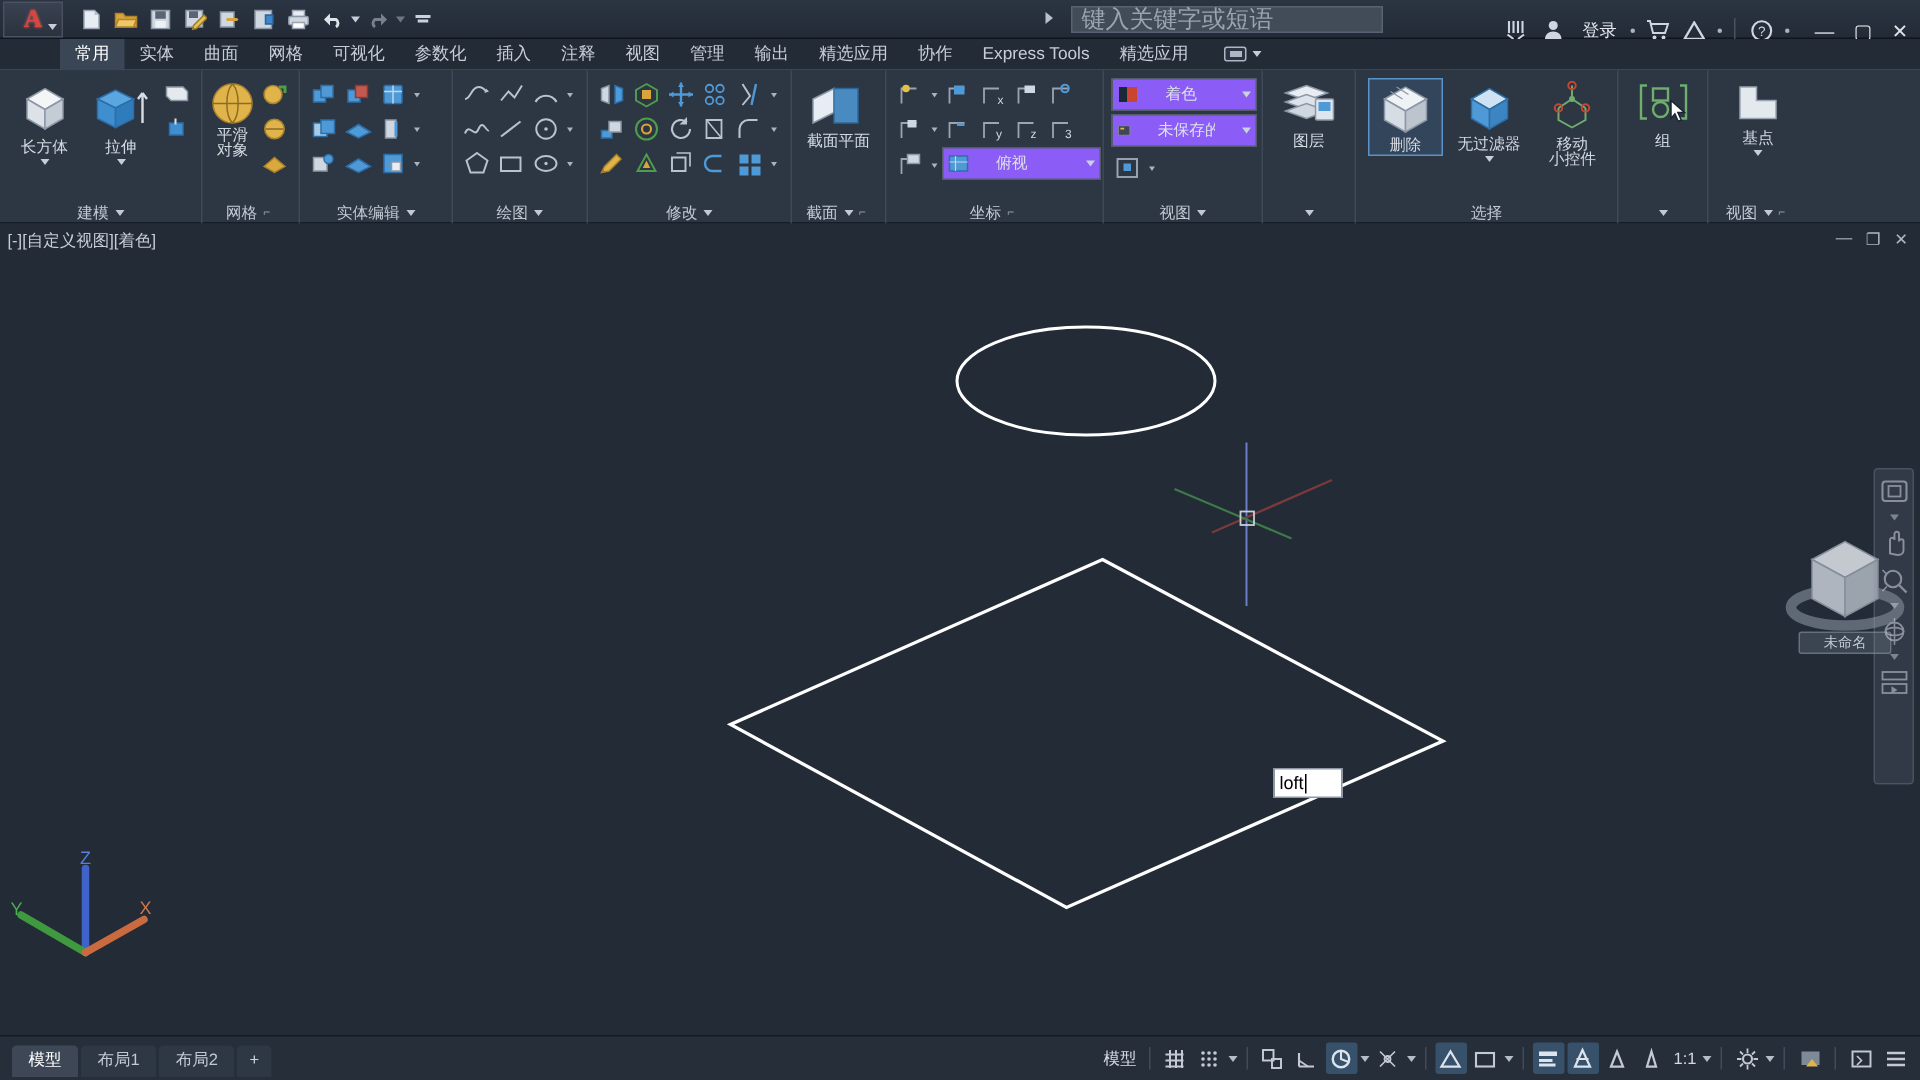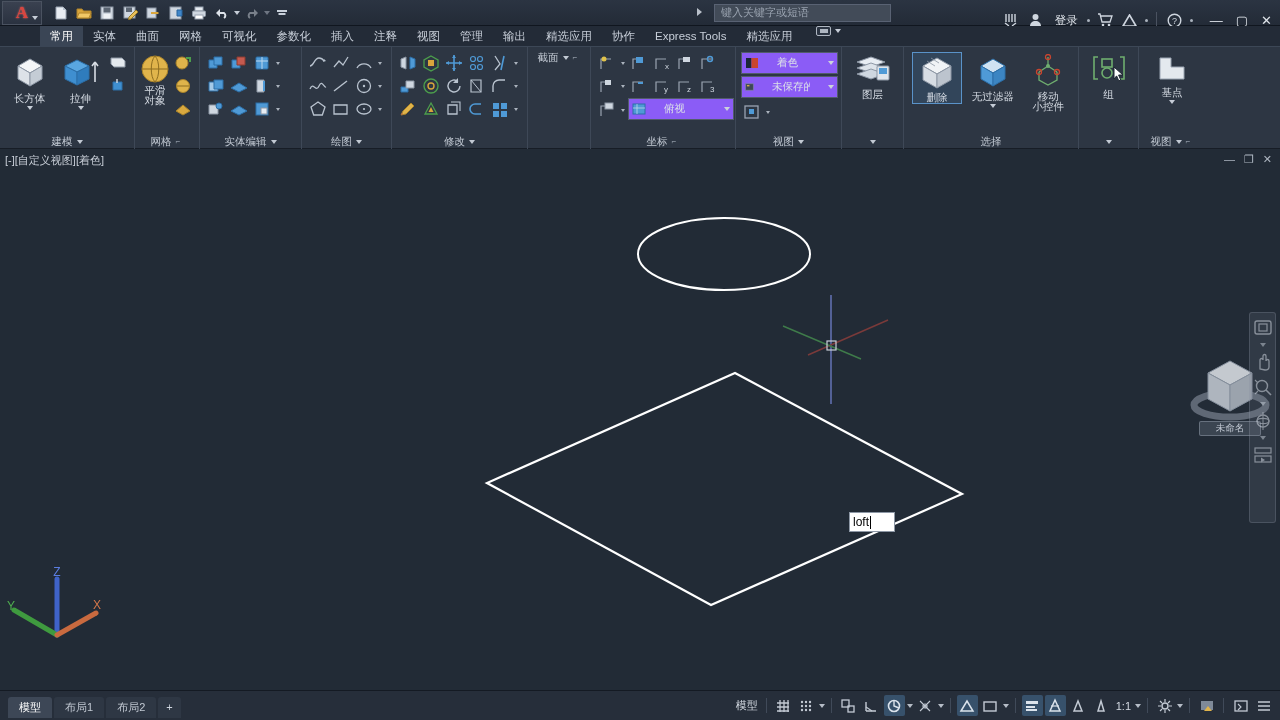--- a/index.html
+++ b/index.html
@@ -48,36 +48,36 @@
     display: flex; align-items: center; gap: 14px;
     font-size: 11.5px; color: #dfe4ea; white-space: nowrap;
   }
   .title-drop { position: absolute; left: 697px; top: 8px; }
   .arrow-right {
     width: 0; height: 0;
     border-top: 4px solid transparent; border-bottom: 4px solid transparent;
     border-left: 5px solid #b9c0ca;
   }
   .search-box {
-    position: absolute; left: 714px; top: 4px; width: 177px; height: 18px;
+    position: absolute; left: 714px; top: 4px; width: 208px; height: 18px;
     background: #424b58; border: 1px solid #596273;
-    display: flex; padding-left: 6px;
-    font-size: 11px; color: #9aa3b0;
+    display: flex; align-items: center; padding-left: 6px;
+    font-size: 16px; color: #9aa3b0;
   }
   .title-right { position: absolute; right: 8px; top: 0; height: 40px; display: flex; align-items: center; gap: 5px; }
   .ti { width: 20px; height: 20px; display: flex; align-items: center; justify-content: center; color: #cfd6df; font-size: 12px; }
   .signin { font-size: 11.5px; color: #e2e7ed; margin: 0 4px; }
   .mini-dot { width: 3px; height: 3px; background: #aab2bd; border-radius: 50%; }
   .winctl { display: flex; align-items: center; gap: 13px; margin-left: 12px; color: #dfe4ea; }
   .winctl span { font-size: 13px; line-height: 1; }
 
   
   .ribbon-tabs {
     position: absolute; left: 0; top: 26px; width: 1280px; height: 21px;
-    background: #232b37; display: flex; align-items: flex-start;
+    background: #232b37; display: flex; align-items: center;
     border-bottom: 1px solid #3c4756;
   }
   .rt-logo { width: 40px; height: 21px; }
   .rtab {
     padding: 0 10px; height: 21px; line-height: 21px;
     font-size: 11.5px; color: #c7ced8; white-space: nowrap; cursor: default;
   }
   .rtab.active { background: #3a4555; color: #ffffff; }
   .rtab-end { margin-left: 14px; display: flex; align-items: center; gap: 4px; }
   .rtab-icon {
@@ -673,20 +673,29 @@
           </div>
         </div>
       </div>
       <div class="panel-title">
         <span>修改</span>
         <span class="caret"></span>
       </div>
     </div>
 
     <div class="panel" style="width:63px">
+      <div class="panel-body" style="justify-content:center">
+        <div class="big-btn" style="width:52px">
+          <svg width="42" height="34" viewBox="0 0 42 34">
+              <path d="M4 12l14-7v16L4 28z" fill="#e8edf3" stroke="#8d97a5"></path>
+              <path d="M18 5h16v23H18z" fill="#4f9ad6" stroke="#2c6fa8" opacity=".85"></path>
+            </svg>
+          <span class="lbl" style="line-height:10px">截面平面</span>
+        </div>
+      </div>
       <div class="panel-title">
         <span>截面</span>
         <span class="caret"></span>
         <span class="dlg">⌐</span>
       </div>
     </div>
 
     <div class="panel" style="width:145px">
       <div class="panel-body">
         <div class="icon-grid">

